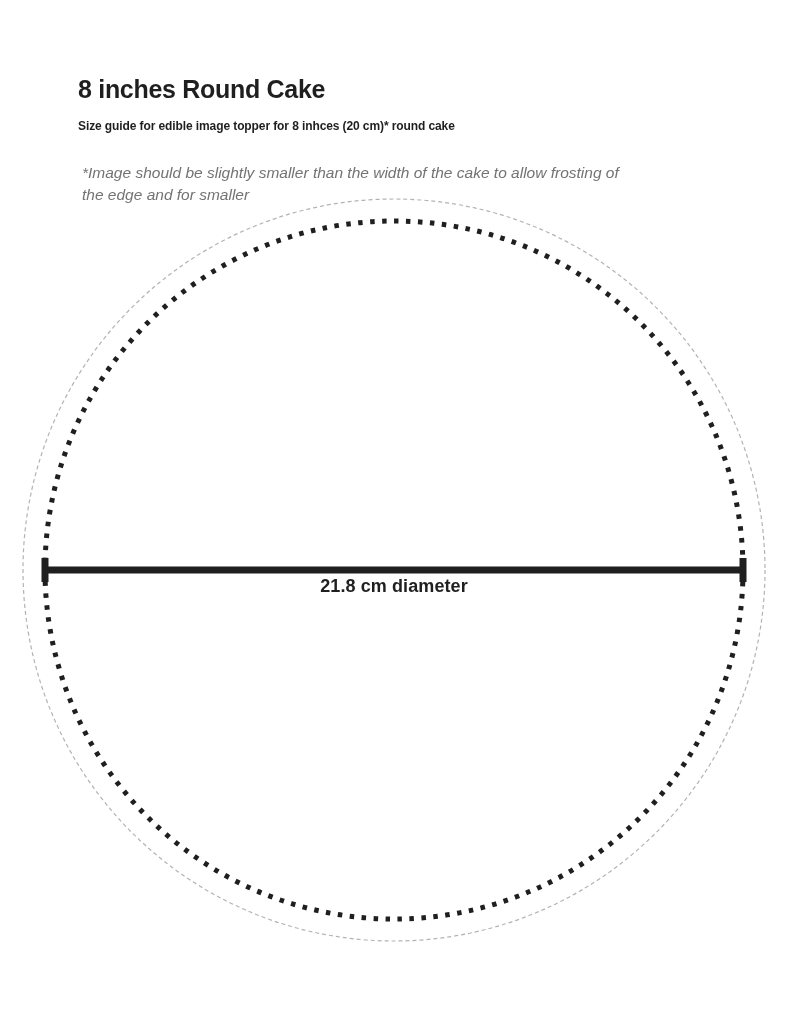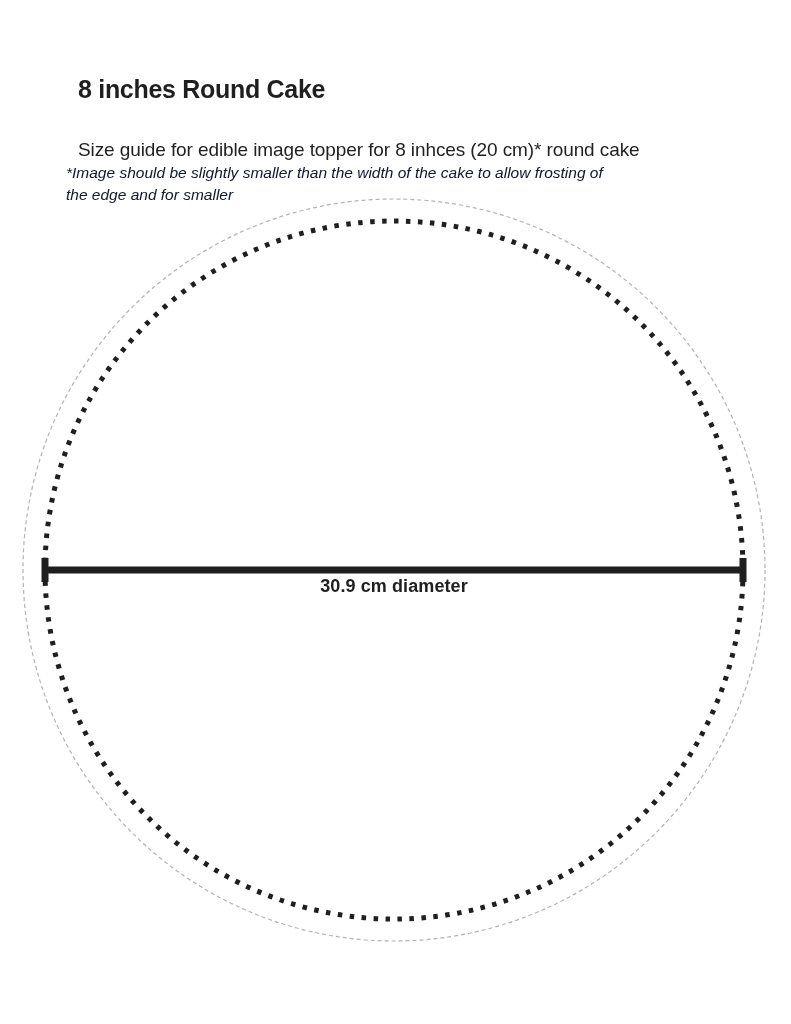--- a/index.html
+++ b/index.html
@@ -22,35 +22,35 @@
     top: 58px;
     font-size: 25px;
     font-weight: 700;
     letter-spacing: -0.3px;
     line-height: 1.15;
     white-space: nowrap;
   }
   .subtitle {
     position: absolute;
     left: 78px;
-    top: 123px;
-    font-size: 19px;
-    font-weight: 400;
+    top: 109px;
+    font-size: 12px;
+    font-weight: 700;
     letter-spacing: -0.1px;
     white-space: nowrap;
   }
   .note {
     position: absolute;
-    left: 66px;
+    left: 82px;
     top: 146px;
     width: 640px;
     font-size: 15.5px;
     font-style: italic;
     line-height: 22px;
-    color: #0f172a;
+    color: #737373;
   }
   .diagram-svg {
     position: absolute;
     left: 0;
     top: 0;
     width: 791px;
     height: 1024px;
   }
   .outer-circle {
     fill: none;
@@ -110,15 +110,15 @@
     <circle class="outer-circle" cx="394" cy="570" r="371"></circle>
 
     <circle class="dotted-circle" cx="394" cy="570" r="349"></circle>
 
     <line class="measure-line" x1="45" y1="570" x2="743" y2="570"></line>
     <line class="measure-cap" x1="45" y1="558" x2="45" y2="582"></line>
     <line class="measure-cap" x1="743" y1="558" x2="743" y2="582"></line>
   </svg>
 
 
-  <div class="measure-label">30.9 cm diameter</div>
+  <div class="measure-label">21.8 cm diameter</div>
 
 </div>
 
 </body></html>

